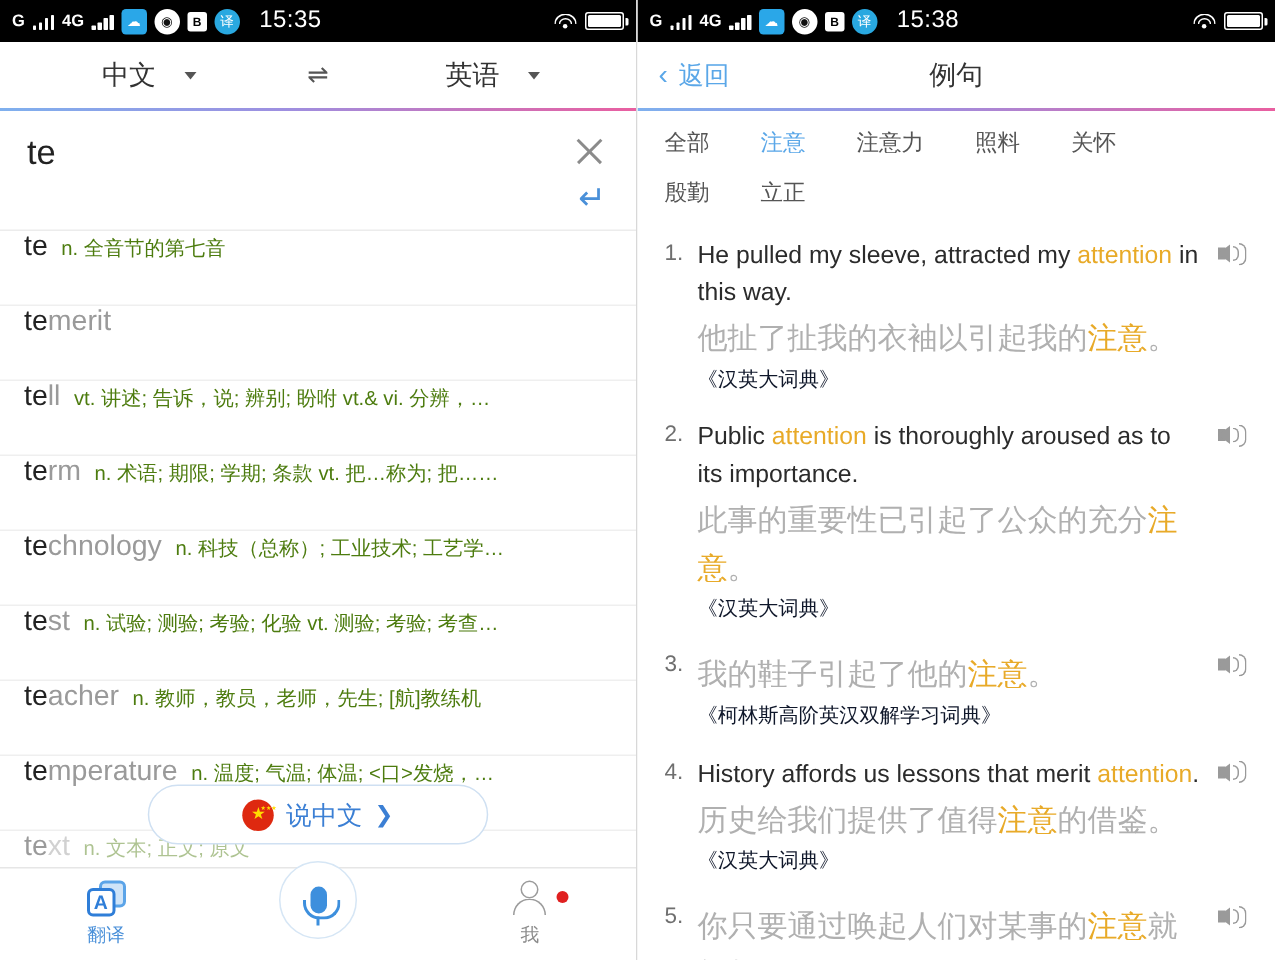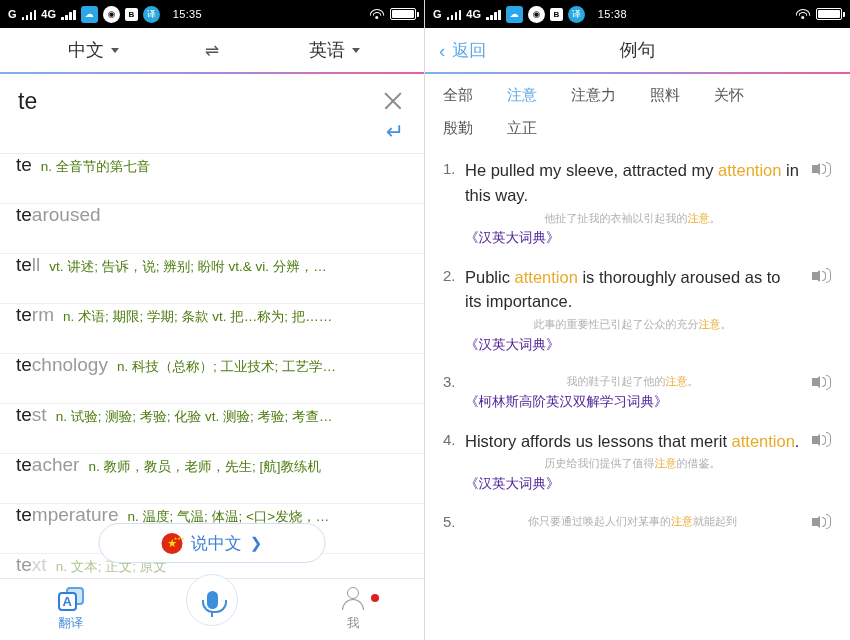--- a/index.html
+++ b/index.html
@@ -23,37 +23,37 @@
   .bars { display: inline-flex; align-items: flex-end; gap: 1.5px; height: 11px; }
   .bars i { display: block; width: 2.5px; background: #fff; border-radius: .5px;}
   .bars i:nth-child(1){height:3px}.bars i:nth-child(2){height:5px}
   .bars i:nth-child(3){height:7.5px}.bars i:nth-child(4){height:10px}
   .sb-icon { width: 17px; height: 17px; border-radius: 3px; display: inline-flex;
              align-items: center; justify-content: center; font-size: 9px; }
   .ic-cloud { background: #2aa7e8; color: #fff; }
   .ic-shield { background: #fff; color: #111; border-radius: 50%; }
   .ic-box { background: #fff; color: #000; border-radius: 2px; font-size: 8px; font-weight: 700; width: 13px; height: 13px;}
   .ic-trans { background: #29a8e0; color: #fff; border-radius: 50%; font-size: 9px; }
-  .sb-time { margin-left: 8px; font-size: 11px; letter-spacing: .3px; }
+  .sb-time { margin-left: 8px; font-size: 16px; letter-spacing: .3px; }
   .sb-right { position: absolute; right: 8px; display: flex; align-items: center; gap: 6px; }
   .wifi { position: relative; width: 15px; height: 11px; }
   .wifi span { position: absolute; left: 50%; transform: translateX(-50%);
                border: 1.6px solid #fff; border-bottom: none; border-radius: 50% 50% 0 0 / 100% 100% 0 0; }
   .wifi span.a { width: 15px; height: 7px; top: 0; }
   .wifi span.b { width: 9px; height: 4px; top: 3.5px; }
   .wifi span.c { width: 3.5px; height: 3.5px; top: 7px; border-radius: 50%; background: #fff; border: none; }
   .batt { width: 26px; height: 12px; border: 1.5px solid #fff; border-radius: 2px; position: relative; }
   .batt:after { content: ""; position: absolute; right: -4px; top: 3px; width: 2.5px; height: 5px; background: #fff; border-radius: 0 1px 1px 0;}
   .batt i { position: absolute; left: 1px; top: 1px; bottom: 1px; background: #fff; border-radius: 1px; }
 
   
   .navbar { height: 44px; display: flex; align-items: center; justify-content: center;
             position: relative; background: #fff; }
   .grad-line { height: 2px; background: linear-gradient(90deg,#7fb0ee 0%,#9e8fe0 45%,#e95fa0 100%); }
-  .lang { font-size: 18px; color: #333; display: flex; align-items: center; gap: 7px; cursor: pointer; font-family: Liberation Serif, serif;}
+  .lang { font-size: 18px; color: #333; display: flex; align-items: center; gap: 19px; cursor: pointer; font-family: Liberation Serif, serif;}
   .caret { width: 0; height: 0; border-left: 4.5px solid transparent; border-right: 4.5px solid transparent;
            border-top: 5.5px solid #555; }
   .lang-left { position: absolute; left: 68px; }
   .lang-right { position: absolute; right: 64px; }
   .swap { position: absolute; left: 50%; transform: translateX(-50%); color: #555; font-size: 17px; }
 
   .back { position: absolute; left: 14px; display: flex; align-items: center; gap: 7px;
           color: #5aa7e8; font-size: 17px; cursor: pointer; }
   .chev { font-size: 19px; line-height: 1; }
   .nav-title { font-size: 18px; color: #333; }
@@ -120,22 +120,22 @@
 
   
   .chip-rows { padding: 12px 18px 6px 18px; display: flex; flex-wrap: wrap; }
   .chip { font-size: 15px; color: #555; margin-right: 34px; margin-bottom: 14px; cursor: pointer; white-space: nowrap;}
   .chip.active { color: #5aa7e8; }
   .sent-list { padding: 0 16px 0 18px; }
   .sent { display: flex; margin-bottom: 16px; position: relative; }
   .sent-num { width: 22px; flex: none; font-size: 15px; color: #6f6f6f; padding-top: 2px; }
   .sent-body { flex: 1; padding-right: 34px; }
   .sent-en { font-size: 16.5px; color: #2b2b2b; line-height: 1.5; }
-  .sent-cn { font-size: 11px; color: #b0b0b0; line-height: 1.6; margin-top: 2px; text-align: center; }
-  .sent-src { font-size: 13.5px; color: #4c1d95; line-height: 1.6; }
+  .sent-cn { font-size: 20px; color: #b0b0b0; line-height: 1.6; margin-top: 2px; }
+  .sent-src { font-size: 13.5px; color: #0f172a; line-height: 1.6; }
   .hl { color: #e8aa28; }
   .hl-cn { color: #e8aa28; }
   .spk { position: absolute; right: 2px; top: 2px; width: 20px; height: 17px; cursor: pointer; }
   .spk .cone { position: absolute; left: 0; top: 3px; width: 0; height: 0;
                border-top: 6px solid transparent; border-bottom: 6px solid transparent;
                border-right: 8px solid #9a9a9a; }
   .spk .box { position: absolute; left: 0; top: 5px; width: 5px; height: 8px; background: #9a9a9a;}
   .spk .w1, .spk .w2 { position: absolute; border: 1.4px solid #9a9a9a; border-left: none;
                        border-radius: 0 9px 9px 0; }
   .spk .w1 { left: 10px; top: 4px; width: 4px; height: 10px; }
@@ -202,21 +202,21 @@
     </div>
 
     <div class="sugg-list" id="sugg-list">
         <div class="sugg">
           <span class="w-match">te</span>
           <span class="w-rest"></span>
           <span class="w-def">n. 全音节的第七音</span>
         </div>
         <div class="sugg">
           <span class="w-match">te</span>
-          <span class="w-rest">aroused</span>
+          <span class="w-rest">merit</span>
         </div>
         <div class="sugg">
           <span class="w-match">te</span>
           <span class="w-rest">ll</span>
           <span class="w-def">vt. 讲述; 告诉，说; 辨别; 盼咐 vt.&amp; vi. 分辨，…</span>
         </div>
         <div class="sugg">
           <span class="w-match">te</span>
           <span class="w-rest">rm</span>
           <span class="w-def">n. 术语; 期限; 学期; 条款 vt. 把…称为; 把……</span>

